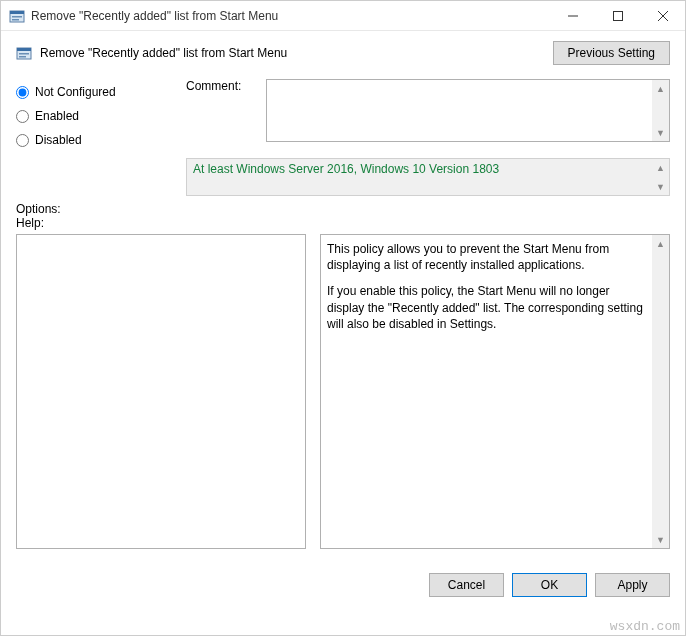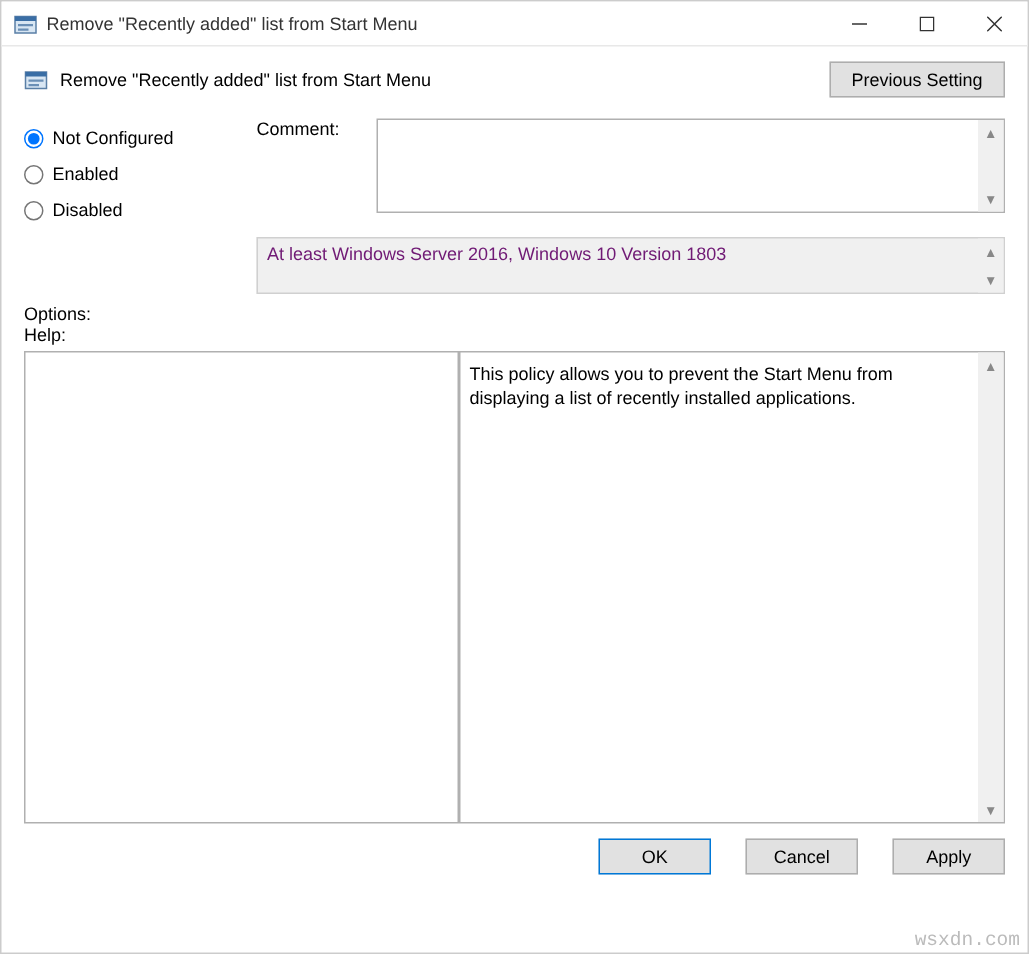--- a/index.html
+++ b/index.html
@@ -37,30 +37,30 @@
       padding: 10px 15px 6px 15px;
     }
     .header-row .hicon { width: 16px; height: 16px; margin-right: 8px; }
     .header-row .htitle { flex: 1; font-size: 12px; }
     .btn {
       background: #e1e1e1;
       border: 1px solid #adadad;
       padding: 4px 14px;
       font-family: inherit;
       font-size: 12px;
-      margin-left: 23px;
+      margin-left: 8px;
       cursor: pointer;
       min-width: 90px;
       text-align: center;
     }
     .btn.primary { border: 1px solid #0078d7; background: #e1e1e1; }
     .main-top {
       display: flex;
       padding: 8px 15px 4px 15px;
-      gap: 10px;
+      gap: 25px;
     }
     .radios { width: 110px; padding-top: 6px; }
     .radio-row { display: flex; align-items: center; margin-bottom: 10px; font-size: 12px; }
     .radio-row input { margin-right: 6px; }
     .fields { flex: 1; margin-left: 35px; }
     .field-row { display: flex; margin-bottom: 16px; }
     .field-label { width: 80px; padding-top: 0px; font-size: 12px; }
     .textarea-wrap {
       flex: 1;
       position: relative;
@@ -80,41 +80,42 @@
     .supported-box {
       flex: 1;
       position: relative;
       border: 1px solid #d0d0d0;
       background: #f0f0f0;
       height: 38px;
     }
     .supported-text {
       padding: 3px 20px 3px 6px;
       font-size: 12px;
-      color: #701a75;
+      color: #15803d;
     }
     .scroll-arrows {
       position: absolute; right: 0; top: 0; bottom: 0; width: 17px;
       display: flex; flex-direction: column; justify-content: space-between;
       background: #f0f0f0;
     }
     .scroll-arrow {
       height: 17px; display: flex; align-items: center; justify-content: center;
       color: #888; font-size: 9px;
     }
     .labels-row {
       display: flex;
       margin: 2px 15px 4px 15px;
       font-size: 12px;
       flex-direction: column;
     }
     .labels-row .lopt { width: 295px; }
     .panes {
       display: flex;
-      margin: 2px 15px 0 15px;
+      margin: 2px 15px 14px 15px;
+      gap: 14px;
       height: 315px;
     }
     .pane {
       border: 1px solid #b0b0b0;
       background: #fff;
       position: relative;
     }
     .pane.options { width: 290px; }
     .pane.help { flex: 1; }
     .help-text {
@@ -225,27 +226,28 @@
 <div class="labels-row">
   <div class="lopt">Options:</div>
   <div>Help:</div>
 </div>
 
 <div class="panes">
   <div class="pane options"></div>
   <div class="pane help">
     <div class="help-text">
       <p>This policy allows you to prevent the Start Menu from displaying a list of recently installed applications.</p>
+      <p>If you enable this policy, the Start Menu will no longer display the "Recently added" list.  The corresponding setting will also be disabled in Settings.</p>
     </div>
     <div class="scroll-arrows">
       <div class="scroll-arrow">▲</div>
       <div class="scroll-arrow">▼</div>
     </div>
   </div>
 </div>
 
 <div class="footer">
+  <button class="btn" style="min-width:75px">Cancel</button>
   <button class="btn primary" style="min-width:75px">OK</button>
-  <button class="btn" style="min-width:75px">Cancel</button>
   <button class="btn" style="min-width:75px">Apply</button>
 </div>
 
 <div class="watermark">wsxdn.com</div>
 
 </body></html>

